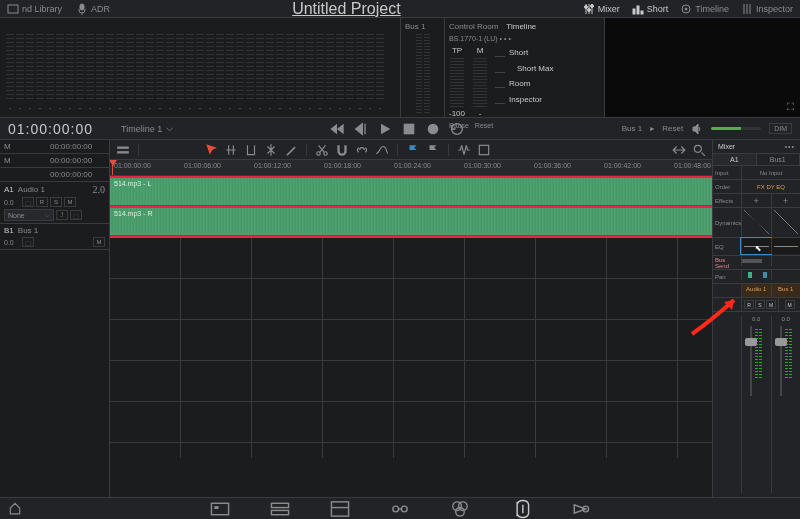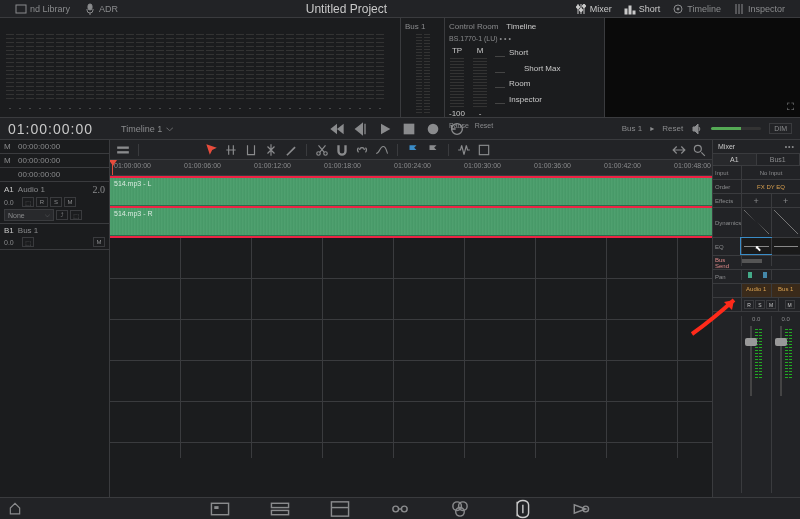--- a/index.html
+++ b/index.html
@@ -12,23 +12,23 @@
     --text-dim:#8a8b8d;
     --accent:#e74c3c;
     --blue:#3a8cc7;
     --green:#4a9d6b;
     --waveform:#7fbf94;
   }
   *{box-sizing:border-box;font-family:"Helvetica Neue",Arial,sans-serif;}
   body{margin:0;width:800px;height:519px;background:var(--bg);color:var(--text);font-size:9px;overflow:hidden;position:relative;}
   
   
-  .topbar{height:18px;background:var(--bg2);display:flex;align-items:center;padding:0 12px;border-bottom:1px solid var(--line);}
+  .topbar{height:18px;background:var(--bg2);display:flex;align-items:center;padding:0 4px;border-bottom:1px solid var(--line);}
   .topbar .left{display:flex;gap:8px;align-items:center;}
-  .topbar .center{flex:1;text-align:center;font-size:12px;font-weight:500;}
+  .topbar .center{flex:1;text-align:center;font-size:16px;font-weight:500;text-decoration:underline;}
   .topbar .right{display:flex;gap:6px;align-items:center;}
   .top-btn{display:flex;align-items:center;gap:3px;color:var(--text-dim);cursor:pointer;padding:0 3px;}
   .top-btn.active{color:var(--text);}
   .icon{width:12px;height:12px;display:inline-flex;align-items:center;justify-content:center;}
   .icon svg{width:100%;height:100%;fill:currentColor;stroke:currentColor;}
   
   
   .upper{height:100px;display:flex;background:var(--bg);border-bottom:1px solid var(--line);}
   .meters-main{width:400px;padding:6px;display:flex;gap:2px;align-items:flex-end;}
   .meter-ch{width:8px;height:80px;display:flex;flex-direction:column;justify-content:flex-end;position:relative;}
@@ -63,21 +63,21 @@
   .vol-slider{width:50px;height:3px;background:linear-gradient(to right,#5a5 0%,#5a5 60%,#333 60%,#333 100%);border-radius:2px;position:relative;cursor:pointer;}
   .dim-btn{border:1px solid var(--line);padding:1px 4px;font-size:7px;cursor:pointer;}
   
   
   .main{display:flex;height:357px;}
   
   
   .track-left{width:110px;background:var(--bg);border-right:1px solid var(--line);}
   .tc-row{display:flex;align-items:center;gap:4px;padding:2px 4px;border-bottom:1px solid var(--line);}
   .tc-row .mark{width:10px;font-size:8px;color:var(--text-dim);}
-  .tc-row .val{font-size:8px;color:var(--text-dim);}
+  .tc-row .val{font-size:8px;color:var(--text-dim);margin-left:32px;}
   .track-hdr{border-bottom:1px solid var(--line);padding:2px 4px;}
   .track-hdr .row1{display:flex;align-items:center;gap:4px;}
   .track-hdr .tid{font-size:8px;color:var(--text);}
   .track-hdr .tname{font-size:8px;color:var(--text-dim);flex:1;}
   .track-hdr .tval{font-size:10px;color:var(--text-dim);font-family:Liberation Serif, serif;}
   .track-hdr .row2{display:flex;gap:2px;margin-top:2px;align-items:center;}
   .mini-btn{width:12px;height:10px;border:1px solid var(--line);font-size:6px;display:flex;align-items:center;justify-content:center;color:var(--text-dim);cursor:pointer;}
   .mini-num{font-size:7px;color:var(--text-dim);width:16px;}
   .track-hdr select,.select-fake{background:var(--bg3);border:1px solid var(--line);color:var(--text-dim);font-size:7px;width:50px;padding:1px;}
   .select-fake{display:flex;justify-content:space-between;align-items:center;cursor:pointer;padding:1px 3px;}
@@ -345,21 +345,21 @@
       <div class="cr-col">
           <span>M</span>
           <div class="cr-bar"></div>
           <span>-</span>
         </div>
       <div class="cr-col" style="align-items:flex-start;justify-content:space-around;height:60px;">
         <div style="display:flex;gap:4px;">
             <span style="width:10px;border-bottom:1px solid #444"></span>
             <span>Short</span>
           </div>
-        <div style="display:flex;gap:19px;">
+        <div style="display:flex;gap:12px;">
             <span style="width:10px;border-bottom:1px solid #444"></span>
             <span>Short Max</span>
           </div>
         <div style="display:flex;gap:4px;">
             <span style="width:10px;border-bottom:1px solid #444"></span>
             <span>Room</span>
           </div>
         <div style="display:flex;gap:4px;">
             <span style="width:10px;border-bottom:1px solid #444"></span>
             <span>Inspector</span>

